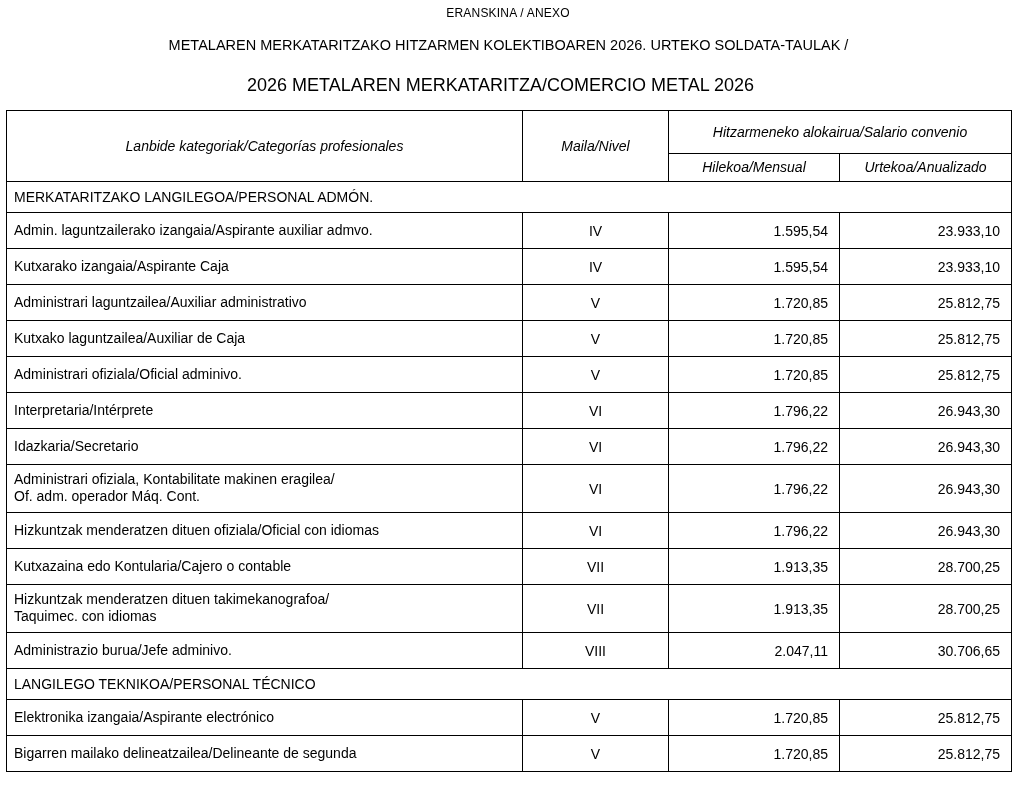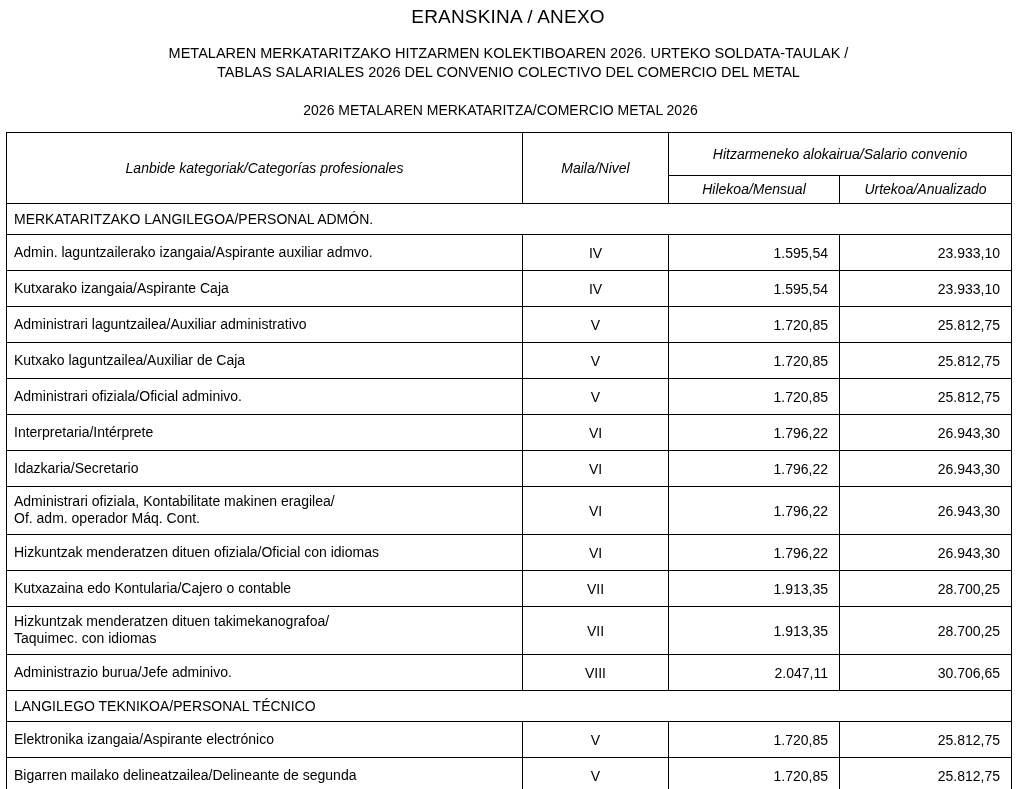--- a/index.html
+++ b/index.html
@@ -16,32 +16,32 @@
   }
   .page {
     width: 1017px;
     position: relative;
   }
   .doc-header {
     text-align: center;
     padding-top: 6px;
   }
   .annex-title {
-    font-size: 19px;
+    font-size: 12px;
     letter-spacing: 0.2px;
     margin: 0 1px 16px 0;
   }
   .main-title {
     font-size: 14.5px;
     line-height: 19px;
     margin: 0 auto 20px auto;
     width: 760px;
   }
   .sub-title {
-    font-size: 14px;
+    font-size: 18px;
     margin: 0 16px 14px 0;
   }
   table.salary {
     border-collapse: collapse;
     width: 1005px;
     margin-left: 6px;
     table-layout: fixed;
   }
   table.salary td, table.salary th {
     border: 1px solid #000000;
@@ -97,21 +97,20 @@
 </style>
 </head>
 <body>
 
 <div class="page">
 
   <div class="doc-header">
     <div class="annex-title">ERANSKINA / ANEXO</div>
     <div class="main-title">
       <div>METALAREN MERKATARITZAKO HITZARMEN KOLEKTIBOAREN 2026. URTEKO SOLDATA-TAULAK /</div>
-      <div>TABLAS SALARIALES 2026 DEL CONVENIO COLECTIVO DEL COMERCIO DEL METAL</div>
     </div>
     <div class="sub-title">2026 METALAREN MERKATARITZA/COMERCIO METAL 2026</div>
   </div>
 
   <table class="salary">
     <colgroup>
       <col class="c-cat">
       <col class="c-lvl">
       <col class="c-mon">
       <col class="c-ann">

